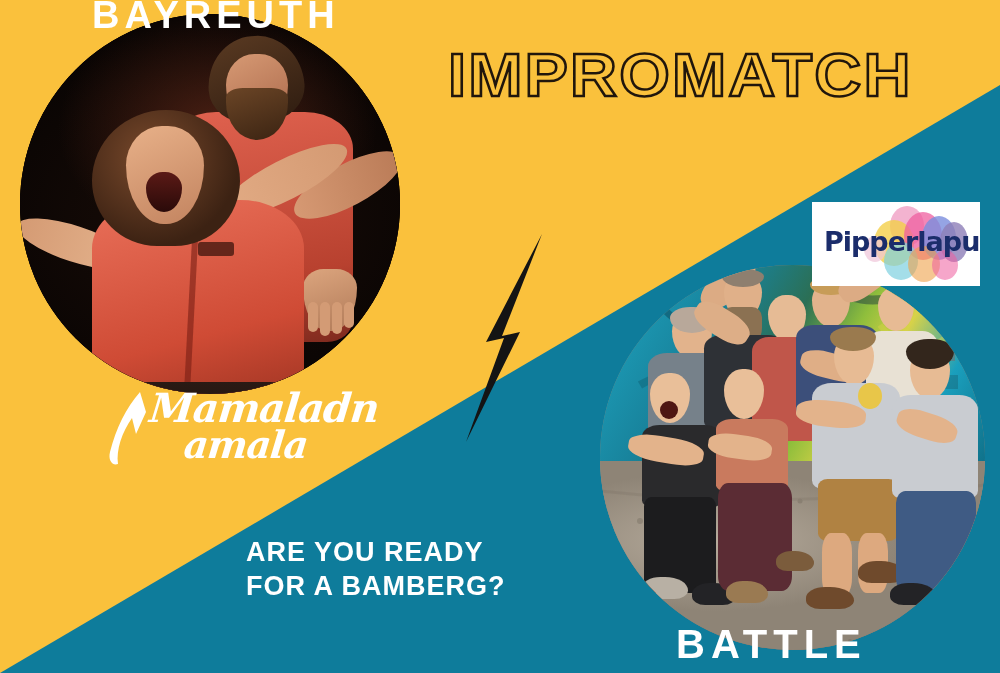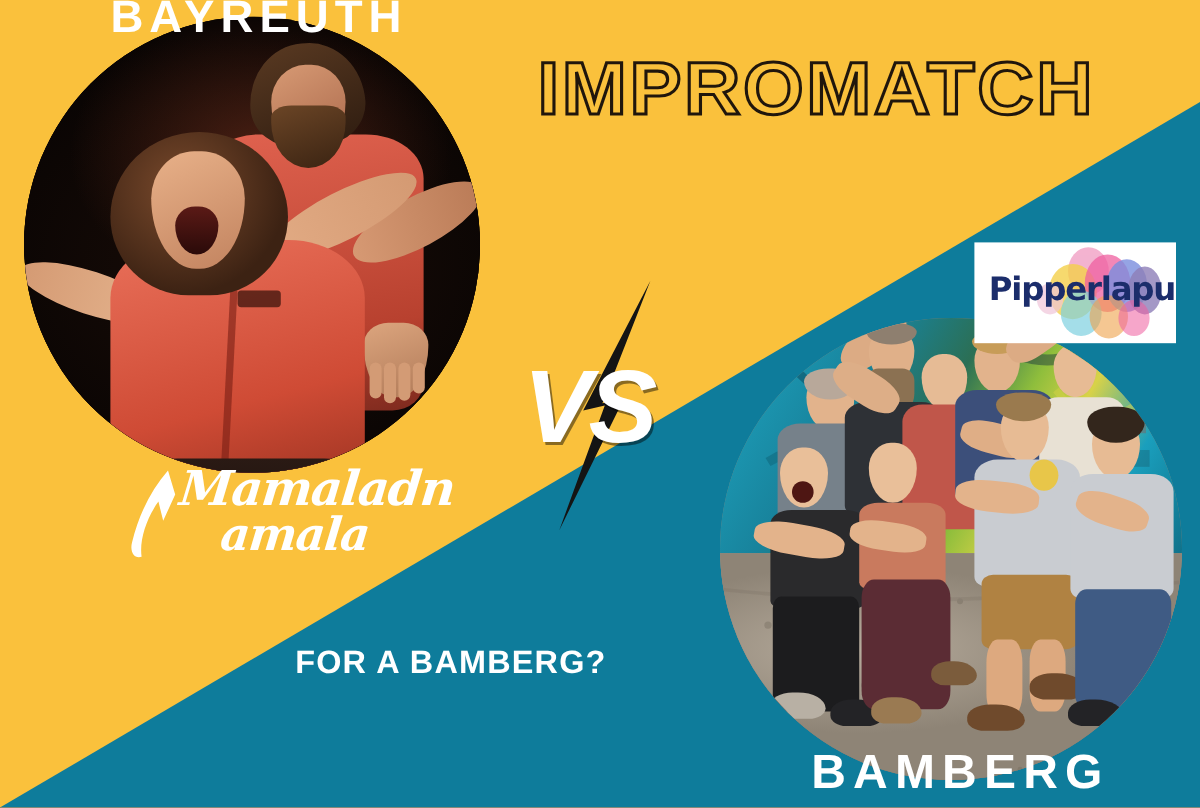--- a/index.html
+++ b/index.html
@@ -298,21 +298,20 @@
     <div class="line1">Mamaladn</div>
     <div class="line2">amala</div>
   </div>
 
   <div class="impromatch">IMPROMATCH</div>
 
   <div class="vs-wrap">
     <svg class="bolt" viewBox="0 0 190 220">
       <path d="M112 6 L72 108 L90 104 L36 214 L74 110 L56 114 Z" fill="#141414"></path>
     </svg>
-    <div class="vs-text">VS</div>
   </div>
 
   <div class="pipper-box">
     <div class="splat" style="left:78px;top:4px;width:34px;height:40px;background:#f2a6c8;opacity:.85;"></div>
     <div class="splat" style="left:62px;top:18px;width:40px;height:46px;background:#f4d04a;opacity:.8;"></div>
     <div class="splat" style="left:92px;top:10px;width:38px;height:48px;background:#ef5fa0;opacity:.75;"></div>
     <div class="splat" style="left:110px;top:14px;width:34px;height:44px;background:#7b8ede;opacity:.8;"></div>
     <div class="splat" style="left:128px;top:20px;width:28px;height:40px;background:#8e7fb8;opacity:.8;"></div>
     <div class="splat" style="left:72px;top:40px;width:34px;height:38px;background:#7ed1e0;opacity:.7;"></div>
     <div class="splat" style="left:96px;top:44px;width:32px;height:36px;background:#f0a24a;opacity:.6;"></div>
@@ -408,19 +407,20 @@
     <div class="person">
       <div class="head" style="left:310px;top:84px;width:40px;height:50px;background:#e7bb94;"></div>
       <div class="head" style="left:306px;top:74px;width:48px;height:30px;background:#33261c;"></div>
       <div class="torso" style="left:292px;top:130px;width:86px;height:104px;background:#c9ccd1;"></div>
       <div class="limb" style="left:296px;top:148px;width:62px;height:26px;background:#e3b38b;transform:rotate(18deg);"></div>
       <div class="torso" style="left:296px;top:226px;width:80px;height:100px;background:#3f5b84;border-radius:12%;"></div>
       <div class="shoe" style="left:290px;top:318px;width:46px;height:22px;background:#232326;"></div>
     </div>
   </div>
 
-  <div class="bamberg-label">BAMBERG</div>
+  <div class="bamberg-label">BATTLE</div>
 
   <div class="ready">
+    <div>ARE YOU READY</div>
     <div>FOR A BAMBERG?</div>
   </div>
 
 </div>
 
 </body></html>

